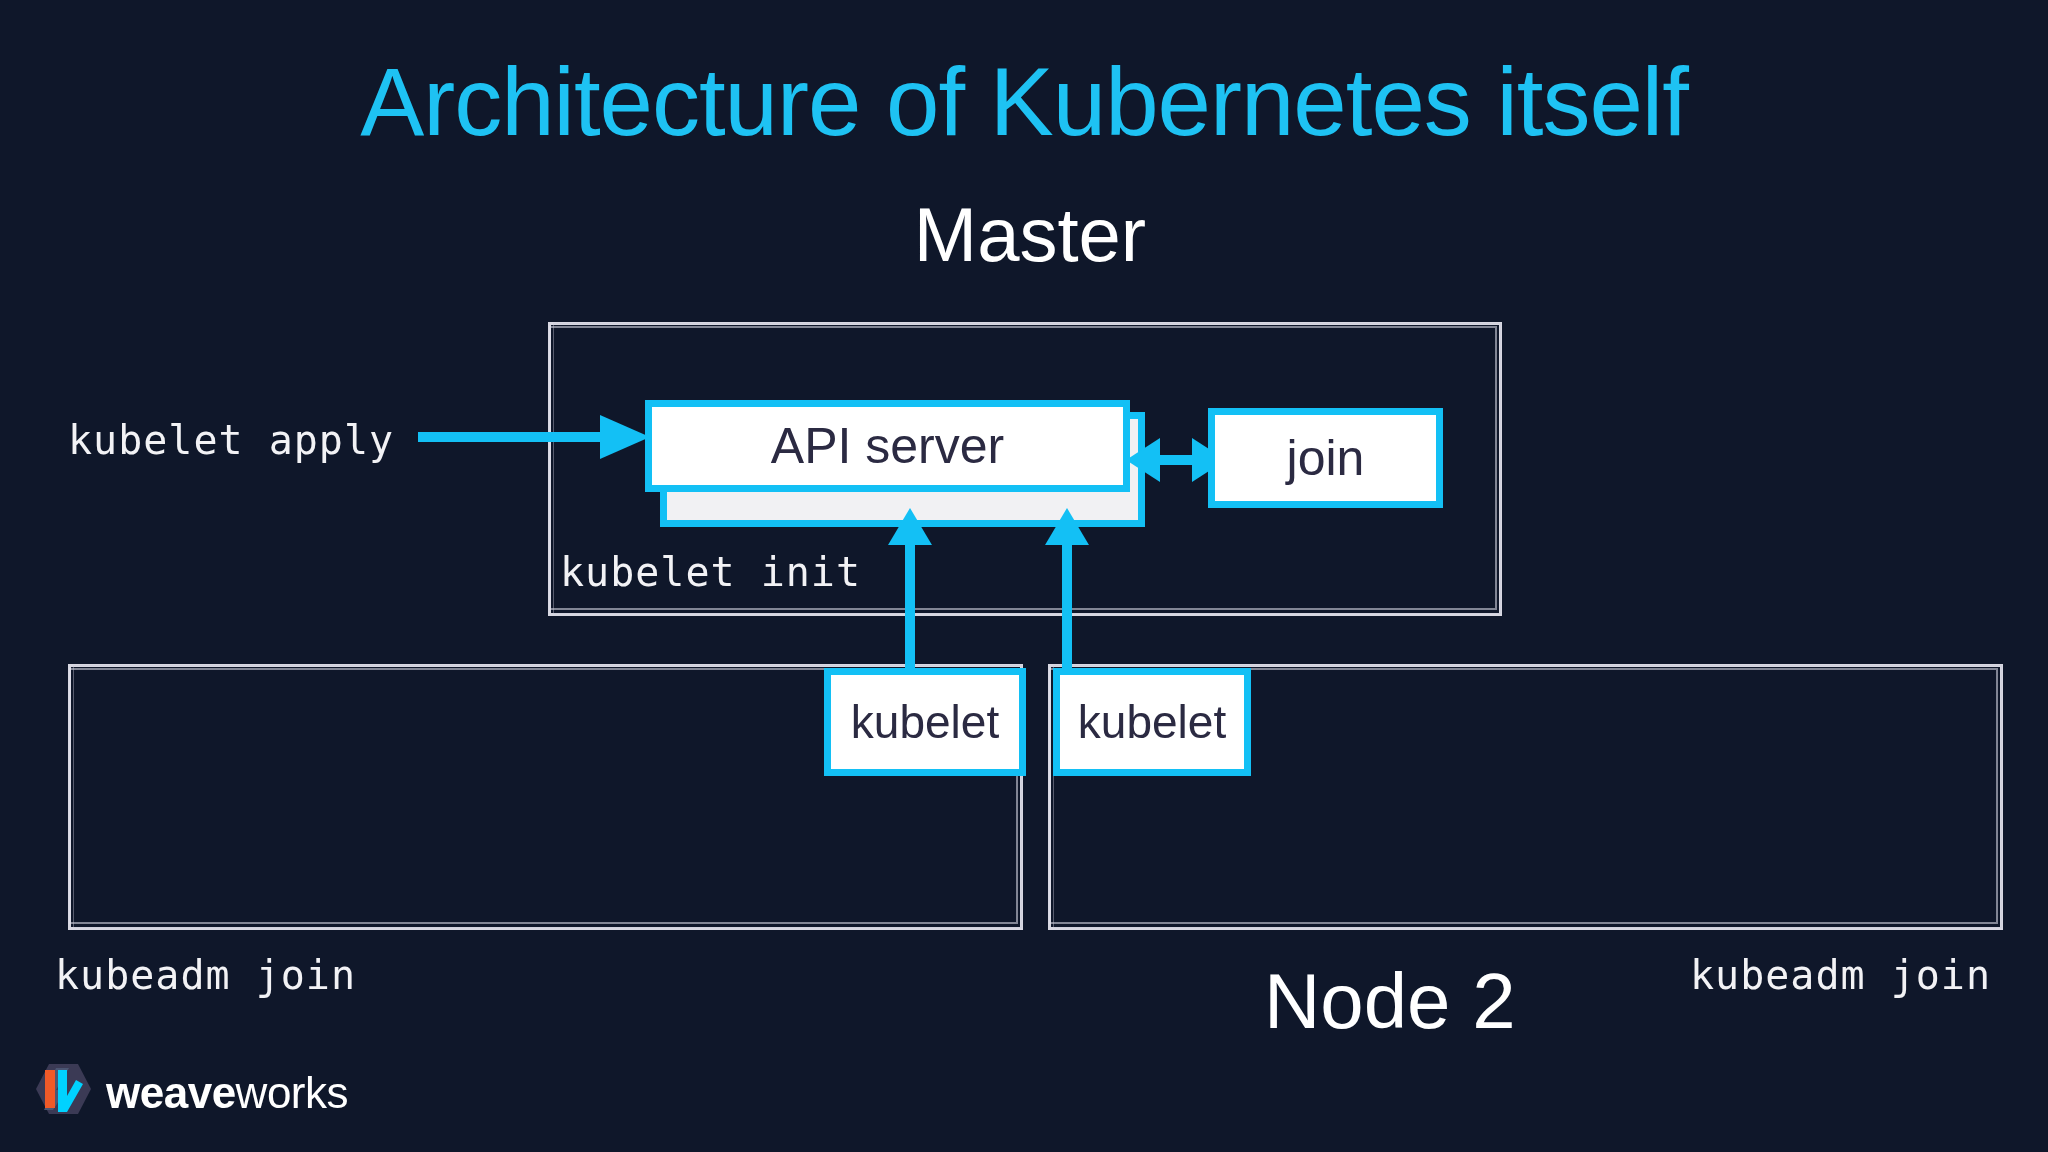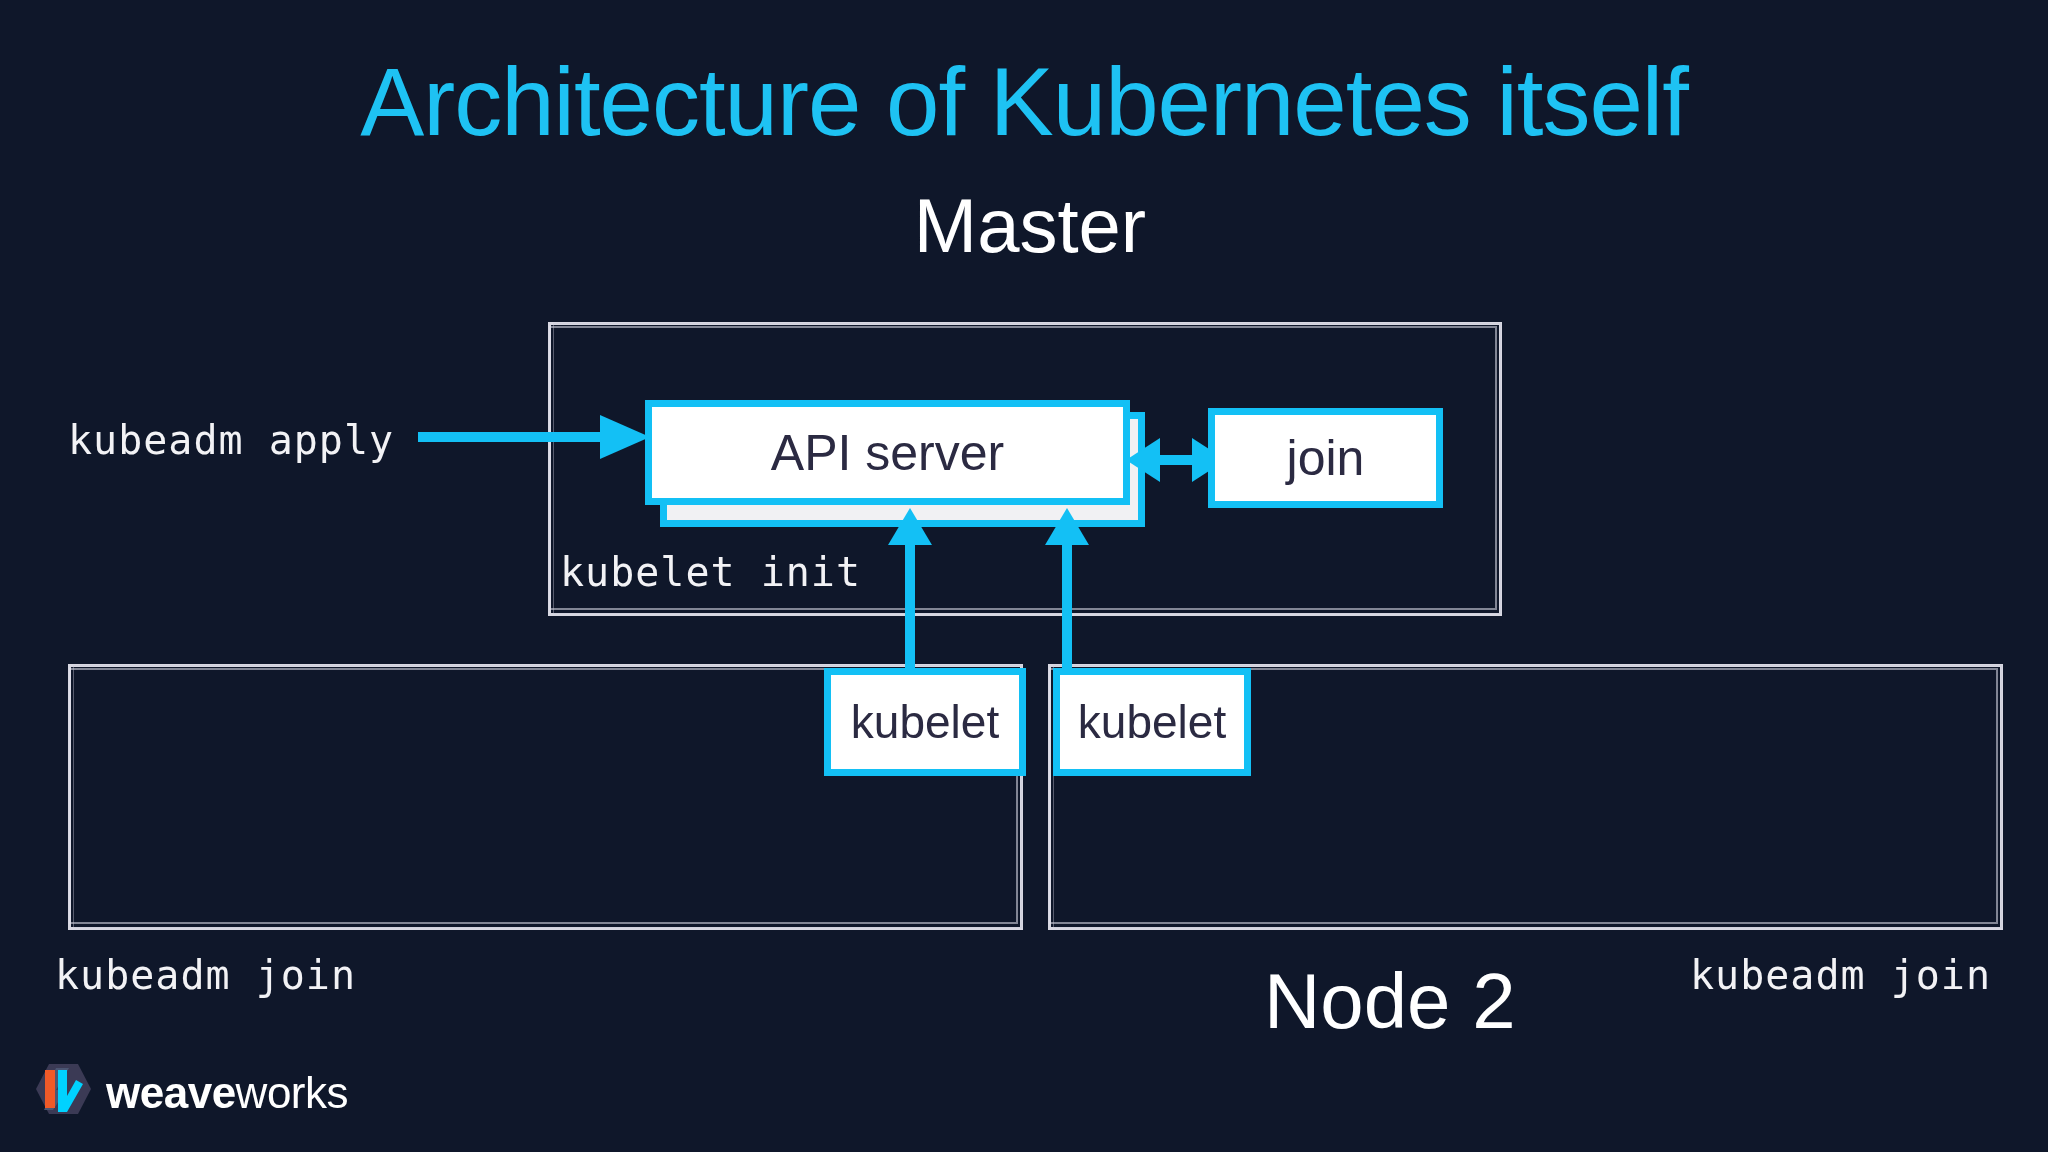--- a/index.html
+++ b/index.html
@@ -29,21 +29,21 @@
     letter-spacing: -1px;
     color: #1ec2f3;
     line-height: 1;
     white-space: nowrap;
   }
 
   
   #master-label {
     position: absolute;
     left: 780px;
-    top: 188px;
+    top: 197px;
     width: 500px;
     text-align: center;
     font-size: 76px;
     color: #ffffff;
     line-height: 1;
     white-space: nowrap;
   }
 
   
   .sketch-box {
@@ -85,21 +85,21 @@
     white-space: nowrap;
   }
   .svc-shadow {
     position: absolute;
     box-sizing: border-box;
     background: #f1f1f3;
     border: 7px solid #13c0f5;
   }
 
   #api-shadow { left: 660px; top: 412px; width: 485px; height: 115px; }
-  #api-box    { left: 645px; top: 400px; width: 485px; height: 105px; font-size: 50px; }
+  #api-box    { left: 645px; top: 400px; width: 485px; height: 92px; font-size: 50px; }
   #etcd-box   { left: 1208px;top: 408px; width: 235px; height: 100px; font-size: 50px; }
   #kubelet1-box { left: 824px; top: 668px; width: 202px; height: 108px; font-size: 46px; }
   #kubelet2-box { left: 1053px;top: 668px; width: 198px; height: 108px; font-size: 46px; }
 
   
   .cmd {
     position: absolute;
     font-family: "DejaVu Sans Mono", "Liberation Mono", monospace;
     font-size: 40px;
     color: #f2f2f5;
@@ -200,21 +200,21 @@
     <span>join</span>
   </div>
 
   <div id="kubelet1-box" class="svc">
     <span>kubelet</span>
   </div>
   <div id="kubelet2-box" class="svc">
     <span>kubelet</span>
   </div>
 
-  <div id="cmd-kubectl-apply" class="cmd">kubeadm apply</div>
+  <div id="cmd-kubectl-apply" class="cmd">kubelet apply</div>
   <div id="cmd-kubeadm-init" class="cmd">kubelet init</div>
   <div id="cmd-join-left" class="cmd">kubeadm join</div>
   <div id="cmd-join-right" class="cmd">kubeadm join</div>
 
   <div id="node2-label" class="node-label">Node 2</div>
 
   <div id="logo">
     <svg id="logo-mark" viewBox="0 0 56 58">
       <polygon points="13,4 42,4 55,29 42,54 13,54 0,29" fill="#3b3a55"></polygon>
       <polygon points="20,8 33,8 20,30 30,30 17,50 8,50 18,30 10,30" fill="#4b5673"></polygon>

